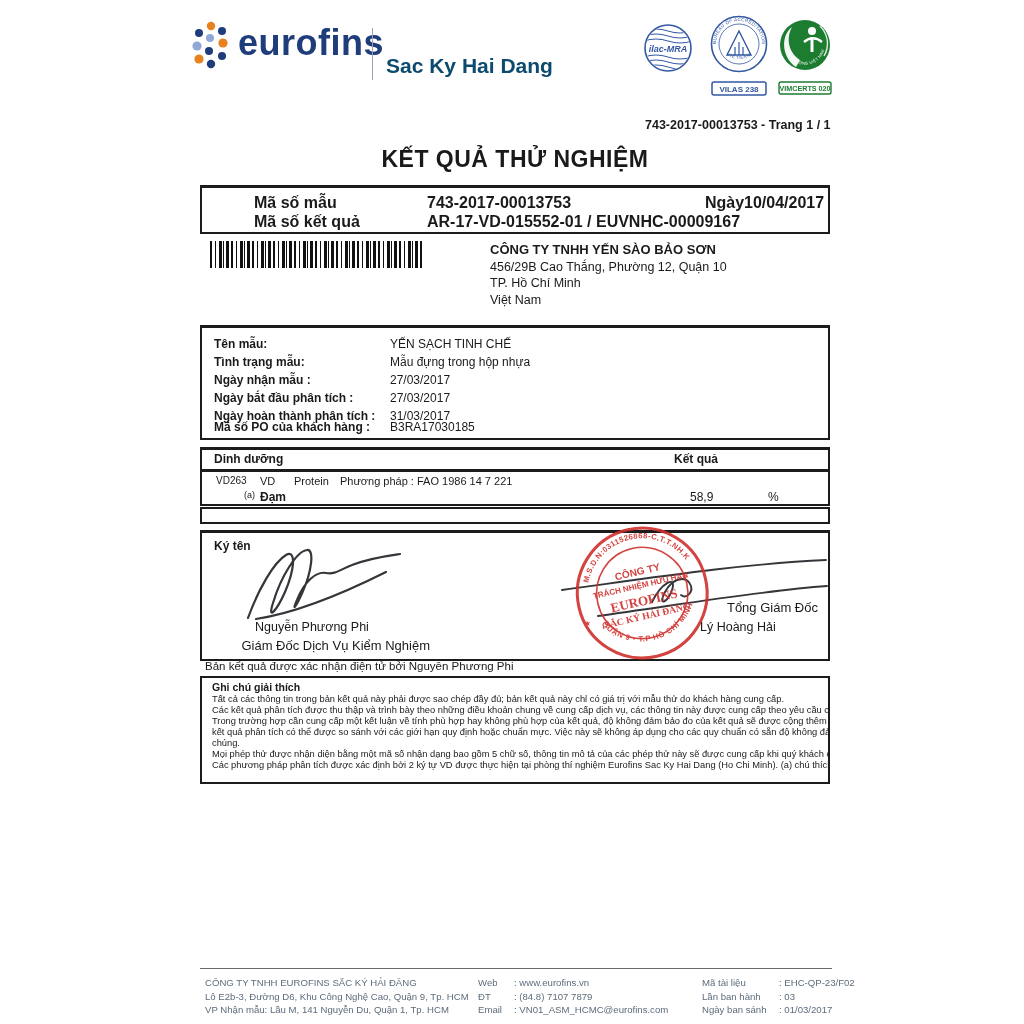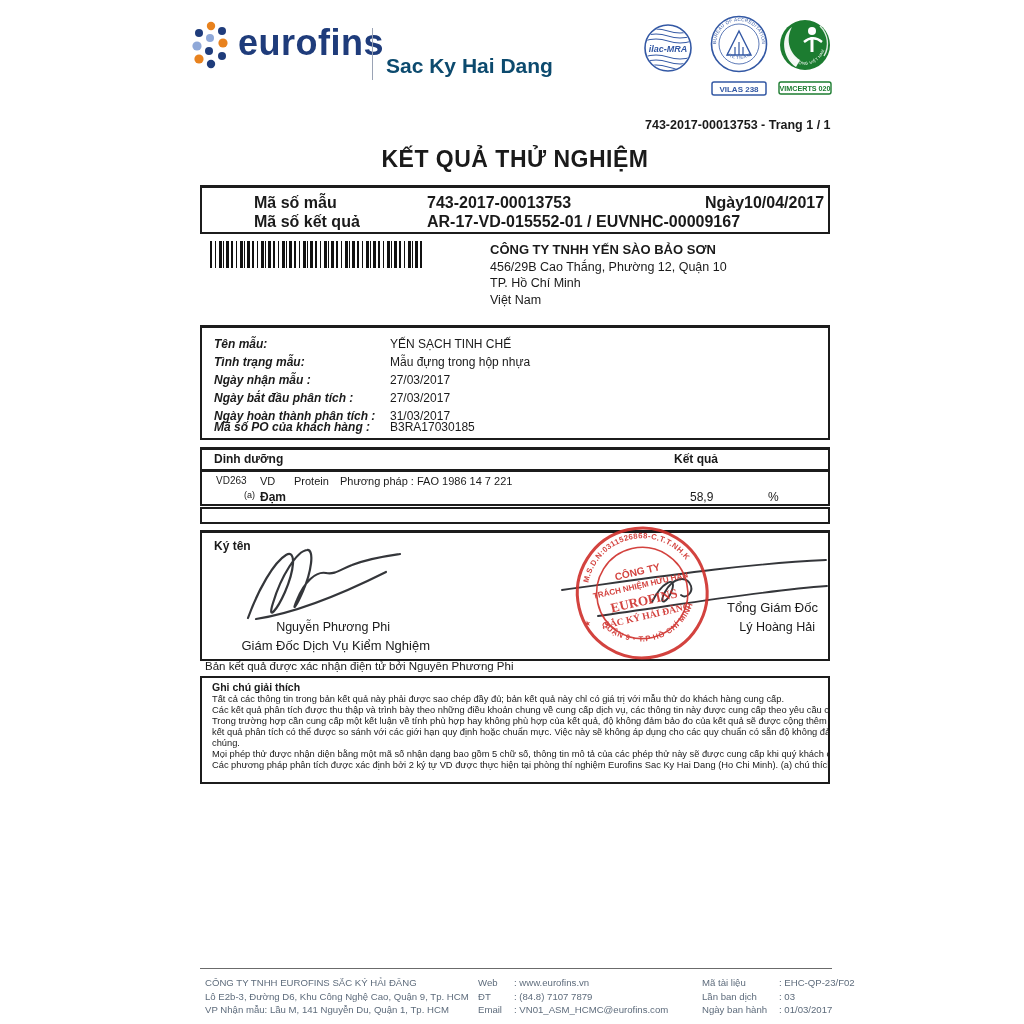--- a/index.html
+++ b/index.html
@@ -22,36 +22,36 @@
   .meta-row .ngay{position:absolute;left:463px;font-weight:bold;}
   .meta-row .date{position:absolute;left:502px;font-weight:bold;}
   
   .barcode{left:210px;top:241px;width:212px;height:27px;
     background-image:repeating-linear-gradient(90deg,#111 0 2px,#fff 2px 5px,#111 5px 6px,#fff 6px 9px,#111 9px 12px,#fff 12px 13px,#111 13px 14px,#fff 14px 16px,#111 16px 19px,#fff 19px 21px);}
   .customer{left:490px;top:242px;font-size:12.5px;line-height:16.5px;}
   .customer .nm{font-weight:bold;font-size:13px;}
   
   .sample-box{left:200px;top:325px;width:626px;height:110px;}
   .sample-row{position:absolute;left:0;width:100%;height:18px;font-size:12px;}
-  .sample-row .lbl{position:absolute;left:12px;font-weight:bold;font-style:italic;}
+  .sample-row .lbl{position:absolute;left:12px;font-weight:bold;}
   .sample-row .val{position:absolute;left:188px;}
   
   .res-head{left:200px;top:447px;width:626px;height:19px;}
   .res-head .g{position:absolute;left:12px;top:2px;font-size:12px;font-weight:bold;}
   .res-head .k{position:absolute;left:472px;top:2px;font-size:12px;font-weight:bold;}
   .res-body{left:200px;top:469px;width:626px;height:32px;}
   .res-r1{position:absolute;top:3px;font-size:11px;}
   .res-r2{position:absolute;top:18px;font-size:12px;}
   .empty-box{left:200px;top:507px;width:626px;height:13px;}
   
   .sig-box{left:200px;top:530px;width:626px;height:126px;}
   .sig-label{position:absolute;left:12px;top:6px;font-size:12px;font-weight:bold;}
   .sig-overlay{left:200px;top:530px;width:630px;height:128px;pointer-events:none;}
   .stamp{left:560px;top:516px;width:164px;height:152px;transform:rotate(-13deg);opacity:0.9;}
-  .sig-name{position:absolute;font-size:12.5px;text-align:right;}
+  .sig-name{position:absolute;font-size:12.5px;text-align:left;}
   .sig-title{position:absolute;font-size:13px;text-align:right;}
   .confirm{left:205px;top:660px;font-size:11.5px;}
   
   .notes-box{left:200px;top:676px;width:626px;height:104px;border-width:2px;overflow:hidden;}
   .notes-title{position:absolute;left:10px;top:3px;font-size:10.5px;font-weight:bold;}
   .note-line{position:absolute;left:10px;width:640px;font-size:9.3px;white-space:nowrap;overflow:hidden;}
   
   .foot-rule{left:200px;top:968px;width:632px;height:1px;background:#6b6b6b;}
   .foot{position:absolute;font-size:9.6px;line-height:13.5px;color:#5e6c7c;white-space:nowrap;}
 </style>
@@ -266,22 +266,22 @@
     <div>ĐT</div>
     <div>Email</div>
   </div>
   <div class="abs foot" style="left:514px;top:976px">
     <div>: www.eurofins.vn</div>
     <div>: (84.8) 7107 7879</div>
     <div>: VN01_ASM_HCMC@eurofins.com</div>
   </div>
   <div class="abs foot" style="left:702px;top:976px">
     <div>Mã tài liệu</div>
-    <div>Lần ban dịch</div>
-    <div>Ngày ban hành</div>
+    <div>Lần ban hành</div>
+    <div>Ngày ban sánh</div>
   </div>
   <div class="abs foot" style="left:779px;top:976px">
     <div>: EHC-QP-23/F02</div>
     <div>: 03</div>
     <div>: 01/03/2017</div>
   </div>
 
 </div>
 
 </body></html>

